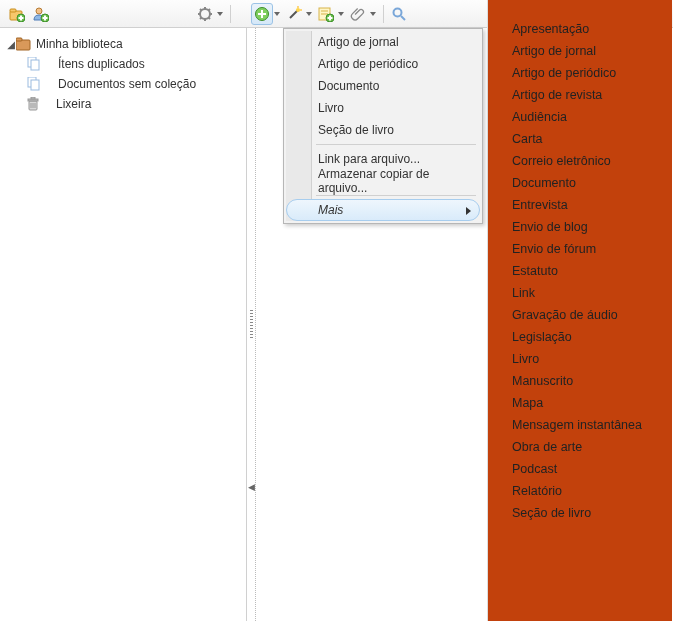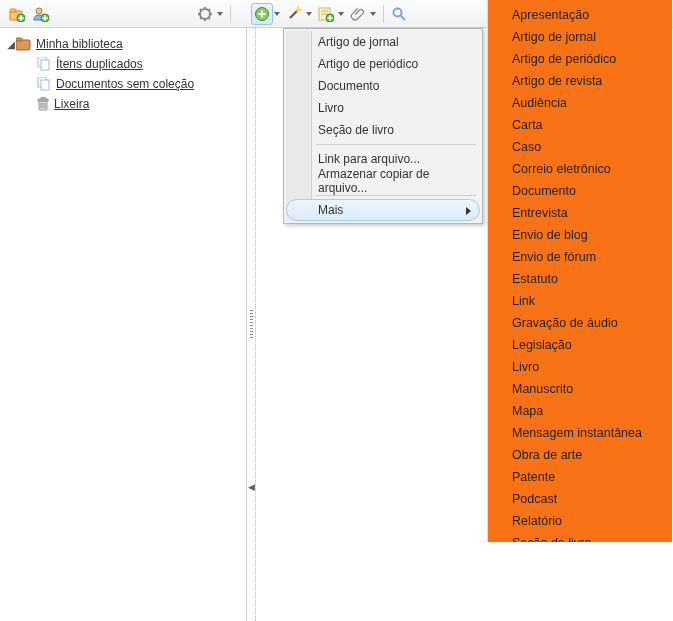--- a/index.html
+++ b/index.html
@@ -11,42 +11,42 @@
   .tb-sep { width: 1px; height: 18px; background: #d0d0d0; margin: 0 4px; }
   .tb-drop { width: 8px; display:flex; align-items:center; justify-content:center; margin-left:-2px; margin-right:2px; }
   .tb-drop::after { content:""; border-left:3px solid transparent; border-right:3px solid transparent; border-top:4px solid #666; }
   .tb-btn.active { background: linear-gradient(#eaf3fb, #d5e8f8); border:1px solid #9bc3e6; }
   .spacer-a { width: 140px; }
   .spacer-b { width: 16px; }
 
   .main { flex: 1; display: flex; min-height: 0; }
   .sidebar { width: 247px; border-right: 1px solid #d0d0d0; padding-top: 6px; background: #fff; }
   .tree-row { display: flex; align-items: center; height: 20px; padding-left: 6px; }
-  .tree-row span.lbl { margin-left: 4px; text-decoration: underline; }
-  .tree-child { padding-left: 36px; }
+  .tree-row span.lbl { margin-left: 4px; }
+  .tree-child { padding-left: 26px; gap: 12px; }
   .twisty { width: 10px; text-align:center; color:#555; font-size:10px; }
 
   .middle { width: 9px; border-right: 1px dotted #bbb; position: relative; }
   .middle::before { content:""; position:absolute; left:3px; top:50%; width:3px; height:30px; transform:translateY(-50%); background: repeating-linear-gradient(#888 0 1px, transparent 1px 3px); }
   .splitter-arrow { position:absolute; left:1px; top:454px; font-size:9px; color:#666; }
 
   .center { flex: 1; position: relative; background:#fff; }
 
   
   .menu { position:absolute; top:28px; left:283px; width:200px; background:#f2f2f2; border:1px solid #b6b6b6; box-shadow:2px 2px 4px rgba(0,0,0,0.2); z-index:20; padding:2px; }
   .menu-gutter { position:absolute; top:2px; bottom:2px; left:2px; width:26px; background:#e9e9e9; border-right:1px solid #d0d0d0; }
   .menu ul { position:relative; list-style:none; }
   .menu li { height:22px; display:flex; align-items:center; padding-left:32px; padding-right:8px; position:relative; }
   .menu li.sep { height:7px; padding:0; }
   .menu li.sep::after { content:""; position:absolute; left:30px; right:4px; top:3px; height:1px; background:#d0d0d0; }
-  .menu li.highlight { background: linear-gradient(#eef6fd,#d9ebfa); border:1px solid #a7cdee; border-radius:11px; padding-left:31px; padding-right:7px; }
+  .menu li.highlight { background: linear-gradient(#eef6fd,#d9ebfa); border:1px solid #a7cdee; border-radius:11px; padding-left:31px; padding-right:7px;font-style:italic; }
   .menu li .arrow { position:absolute; right:8px; top:7px; border-top:4px solid transparent; border-bottom:4px solid transparent; border-left:5px solid #333; }
 
   
-  .submenu { position:absolute; top:0; left:487px; width:185px; border-left:1px solid #ddd; background:#f97316; z-index:15; height:542px; overflow:hidden; padding-top:4px; }
+  .submenu { position:absolute; top:0; left:487px; width:185px; border-left:1px solid #ddd; background:#c2410c; z-index:15; height:621px; overflow:hidden; padding-top:18px; }
   .submenu li { list-style:none; height:22px; display:flex; align-items:center; padding-left:24px; font-size:12.5px; color:#222; }
 
   
   svg { display:block; }
 </style>
 </head>
 <body>
 
 <div class="window">
 
@@ -219,35 +219,33 @@
   </div>
 
   <div class="submenu">
     <ul id="submenu-list">
         <li>Apresentação</li>
         <li>Artigo de jornal</li>
         <li>Artigo de periódico</li>
         <li>Artigo de revista</li>
         <li>Audiência</li>
         <li>Carta</li>
-        <li>Caso</li>
         <li>Correio eletrônico</li>
         <li>Documento</li>
         <li>Entrevista</li>
         <li>Envio de blog</li>
         <li>Envio de fórum</li>
         <li>Estatuto</li>
         <li>Link</li>
         <li>Gravação de áudio</li>
         <li>Legislação</li>
         <li>Livro</li>
         <li>Manuscrito</li>
         <li>Mapa</li>
         <li>Mensagem instantânea</li>
         <li>Obra de arte</li>
-        <li>Patente</li>
         <li>Podcast</li>
         <li>Relatório</li>
         <li>Seção de livro</li>
       </ul>
   </div>
 
 </div>
 
 </body></html>

